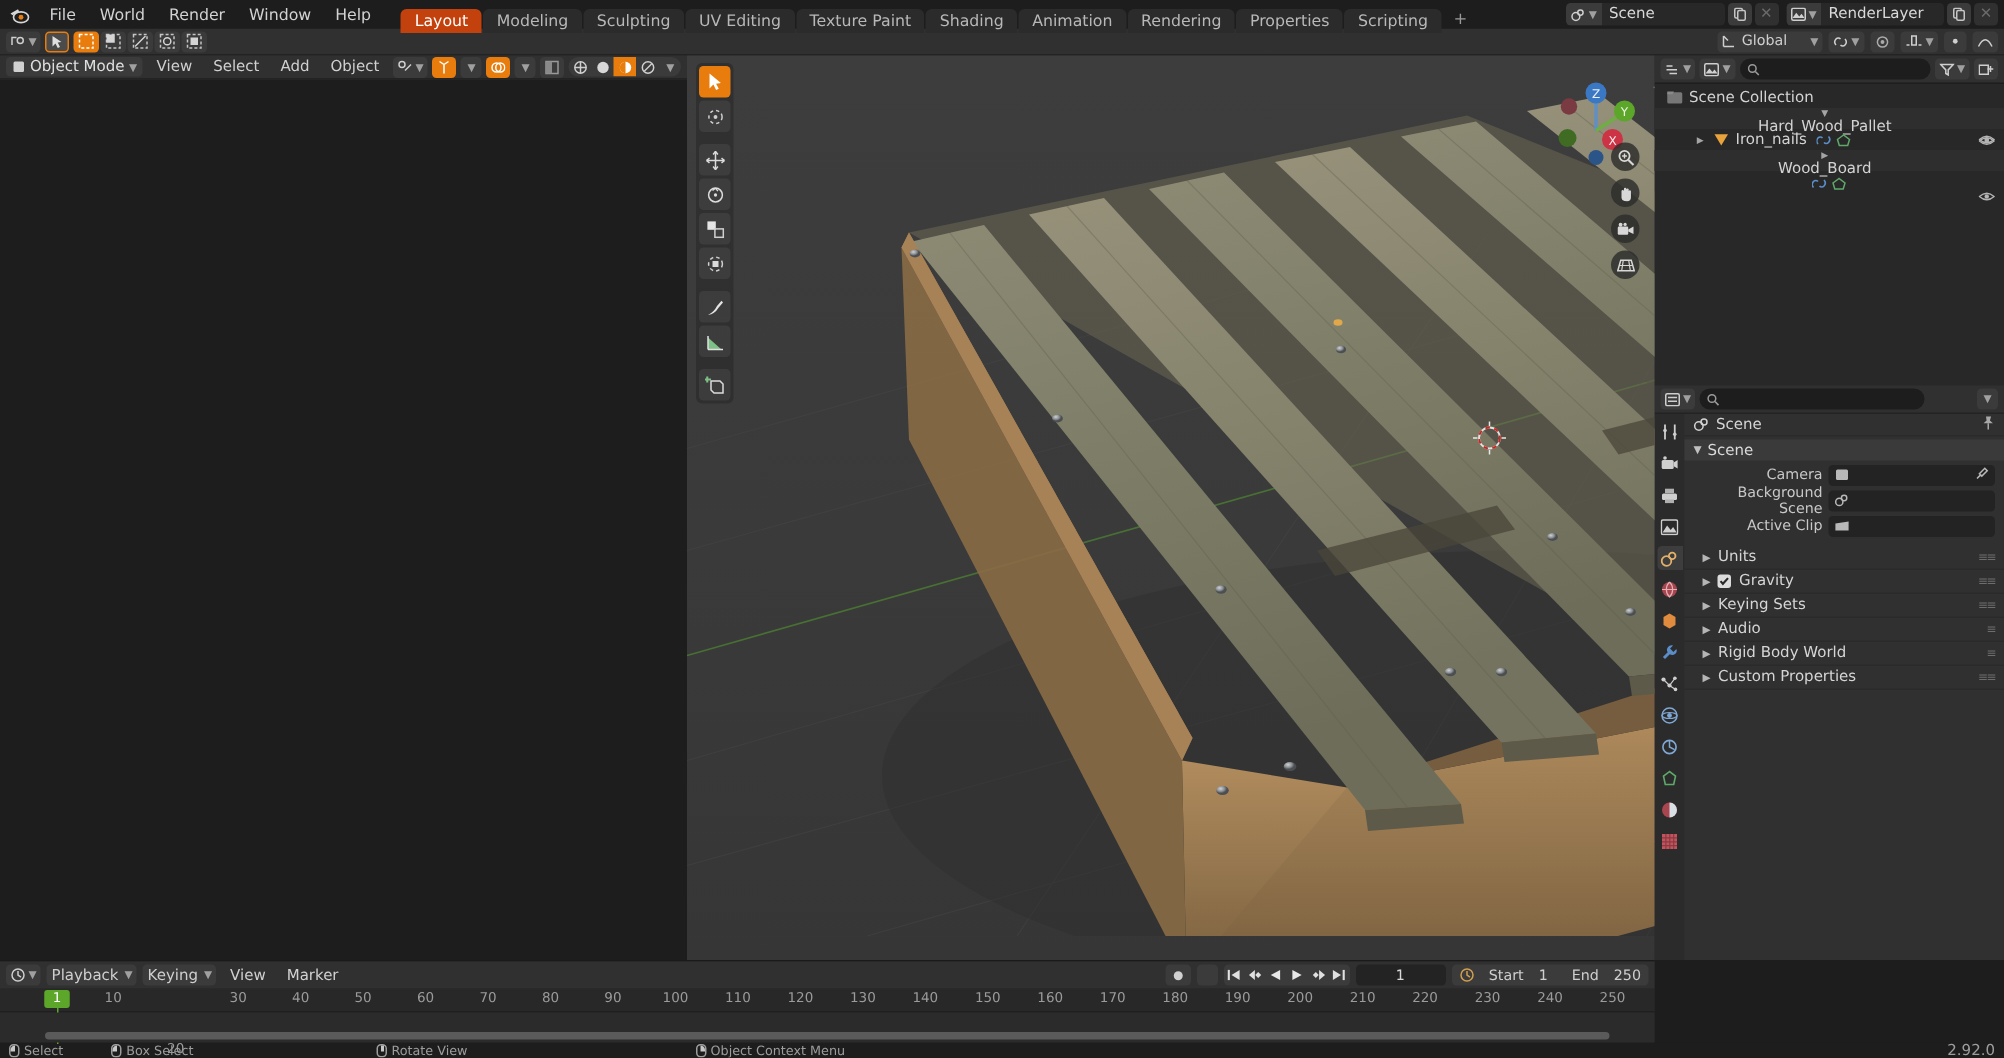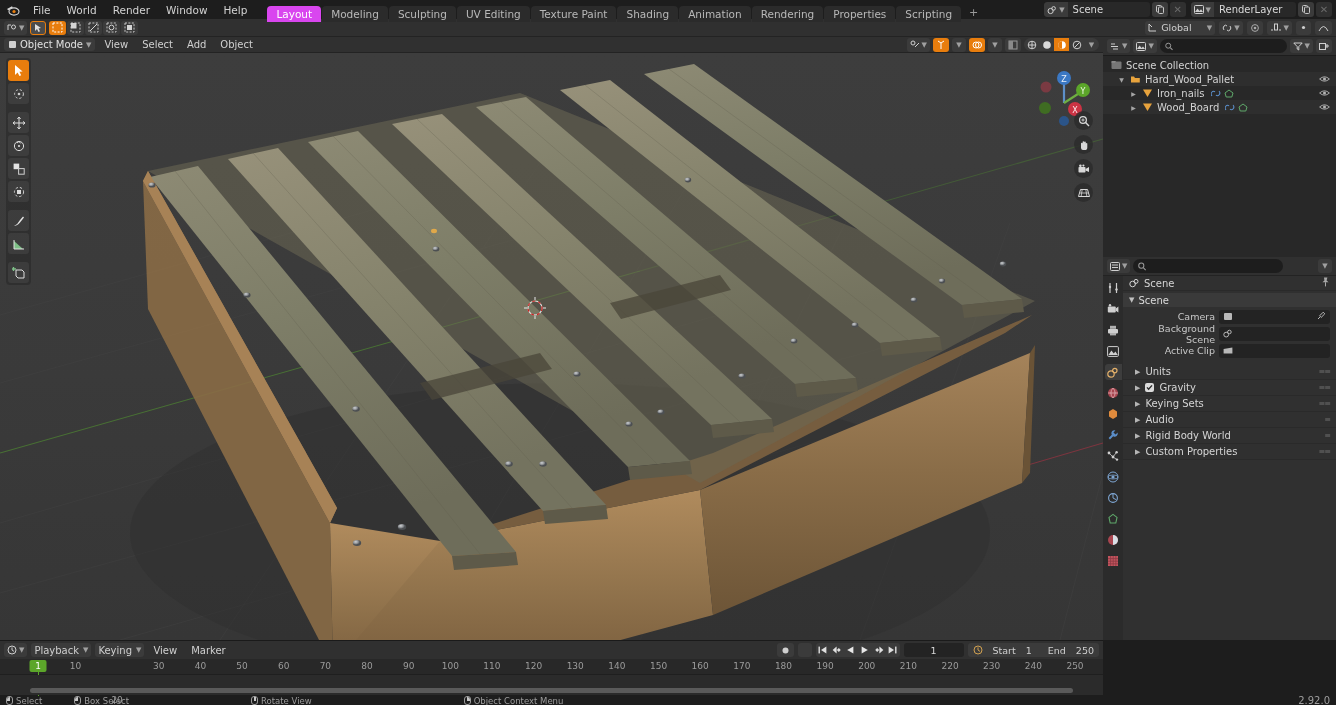--- a/index.html
+++ b/index.html
@@ -24,21 +24,21 @@
     padding: 2px 8px; color: #d2d2d2; font-size: 10.5px;
     border-radius: 2px; white-space: nowrap;
   }
   #workspace-tabs { display: flex; align-items: flex-end; height: 19px; margin-left: 12px; }
   .ws-tab {
     padding: 3px 9px 3px 9px; font-size: 10.5px; color: #b8b8b8;
     background: #2b2b2b; margin-right: 1px;
     border-radius: 4px 4px 0 0; height: 16px; line-height: 10px;
     position: relative; top: 3px;
   }
-  .ws-tab.active { background: #d946ef; color: #ffffff; }
+  .ws-tab.active { background: #c2410c; color: #ffffff; }
   .ws-plus { padding: 3px 7px; color: #9a9a9a; position: relative; top: 3px; font-size: 11px; }
 
   #topbar-right { margin-left: auto; display: flex; align-items: center; gap: 2px; }
   .id-block {
     display: flex; align-items: center; background: #282828;
     border-radius: 3px; height: 15px; overflow: hidden;
   }
   .id-icon-btn {
     background: #3b3b3b; height: 15px; display: flex; align-items: center;
     padding: 0 3px; gap: 2px; border-radius: 3px 0 0 3px;
@@ -62,21 +62,21 @@
     padding: 0 3px; color: #cfcfcf;
   }
   .tb-btn.sel { background: #4b4b4b; border: 1px solid #e87d0d; }
   .tb-group { display: flex; gap: 1px; }
   #toolrow-right { margin-left: auto; display: flex; align-items: center; gap: 4px; }
 
   
   #main { display: flex; height: 603px; }
 
   
-  #viewport-col { width: 1103px; position: relative; display: flex; flex-direction: column; }
+  #viewport-col { width: 1103px; position: relative; display: flex; flex-direction: row; }
   #vp-header {
     height: 16px; background: #303030; display: flex; align-items: center;
     padding: 0 4px; gap: 4px; border-bottom: 1px solid #232323;
   }
   .mode-dd {
     background: #3b3b3b; border-radius: 3px; height: 13px; display: flex;
     align-items: center; gap: 3px; padding: 0 4px; font-size: 10px; color: #e0e0e0;
   }
   .vp-menu { padding: 0 5px; font-size: 10px; color: #d0d0d0; }
   #vp-header-right { margin-left: auto; display: flex; align-items: center; gap: 3px; }
@@ -130,21 +130,21 @@
   }
   .search-box input {
     background: none; border: none; outline: none; color: #d0d0d0;
     font-size: 9.5px; font-family: inherit; width: 100%;
   }
   #outliner-body { flex: 1; padding-top: 2px; }
   .ol-row {
     height: 14px; display: flex; align-items: center; font-size: 10px;
     color: #d3d3d3; padding-right: 6px; position: relative;
   }
-  .ol-row.alt { background: #2e2e2e; }
+  .ol-row.alt { background: #2e2e2e; flex-direction: column; }
   .ol-disc { width: 9px; display: flex; align-items: center; justify-content: center; color: #a5a5a5; font-size: 6px; }
   .ol-eye { margin-left: auto; color: #b0b0b0; display:flex; align-items:center; }
   .ol-extra { display: flex; gap: 3px; margin-left: 6px; align-items: center; }
 
   
   #properties { flex: 1; display: flex; flex-direction: column; background: #303030; }
   #prop-header {
     height: 19px; background: #303030; display: flex; align-items: center;
     padding: 0 4px; gap: 3px; border-bottom: 1px solid #232323;
   }

